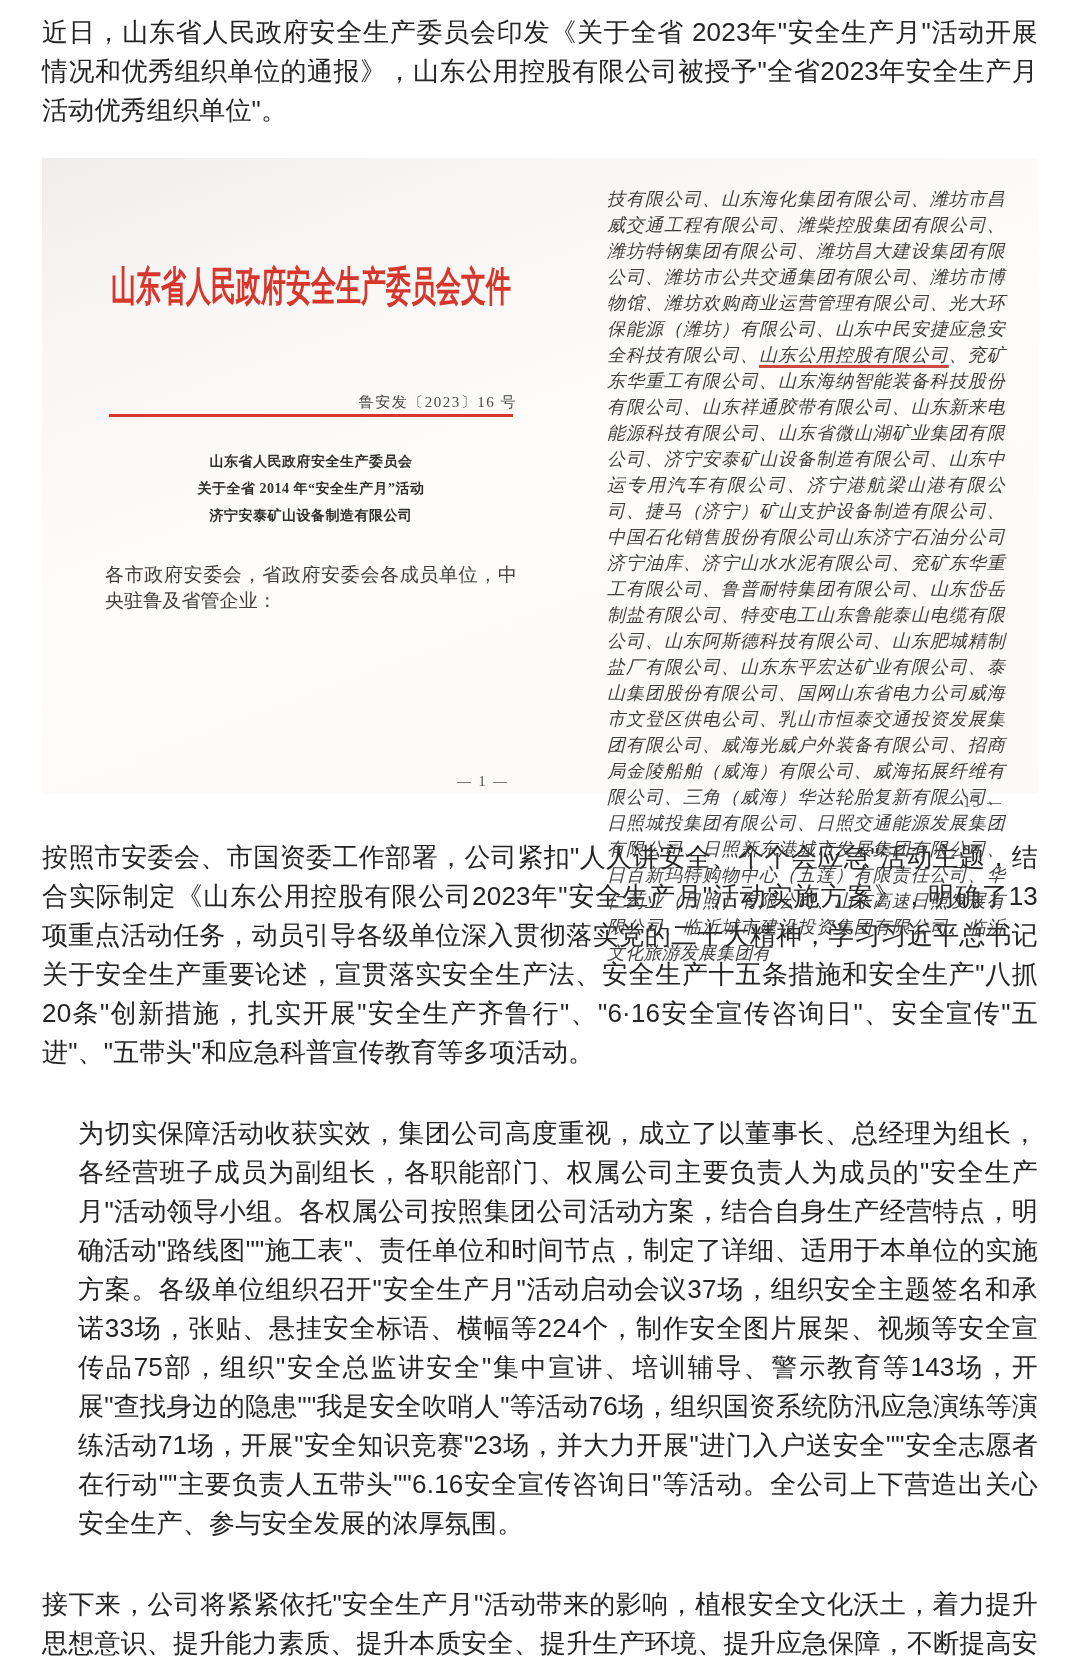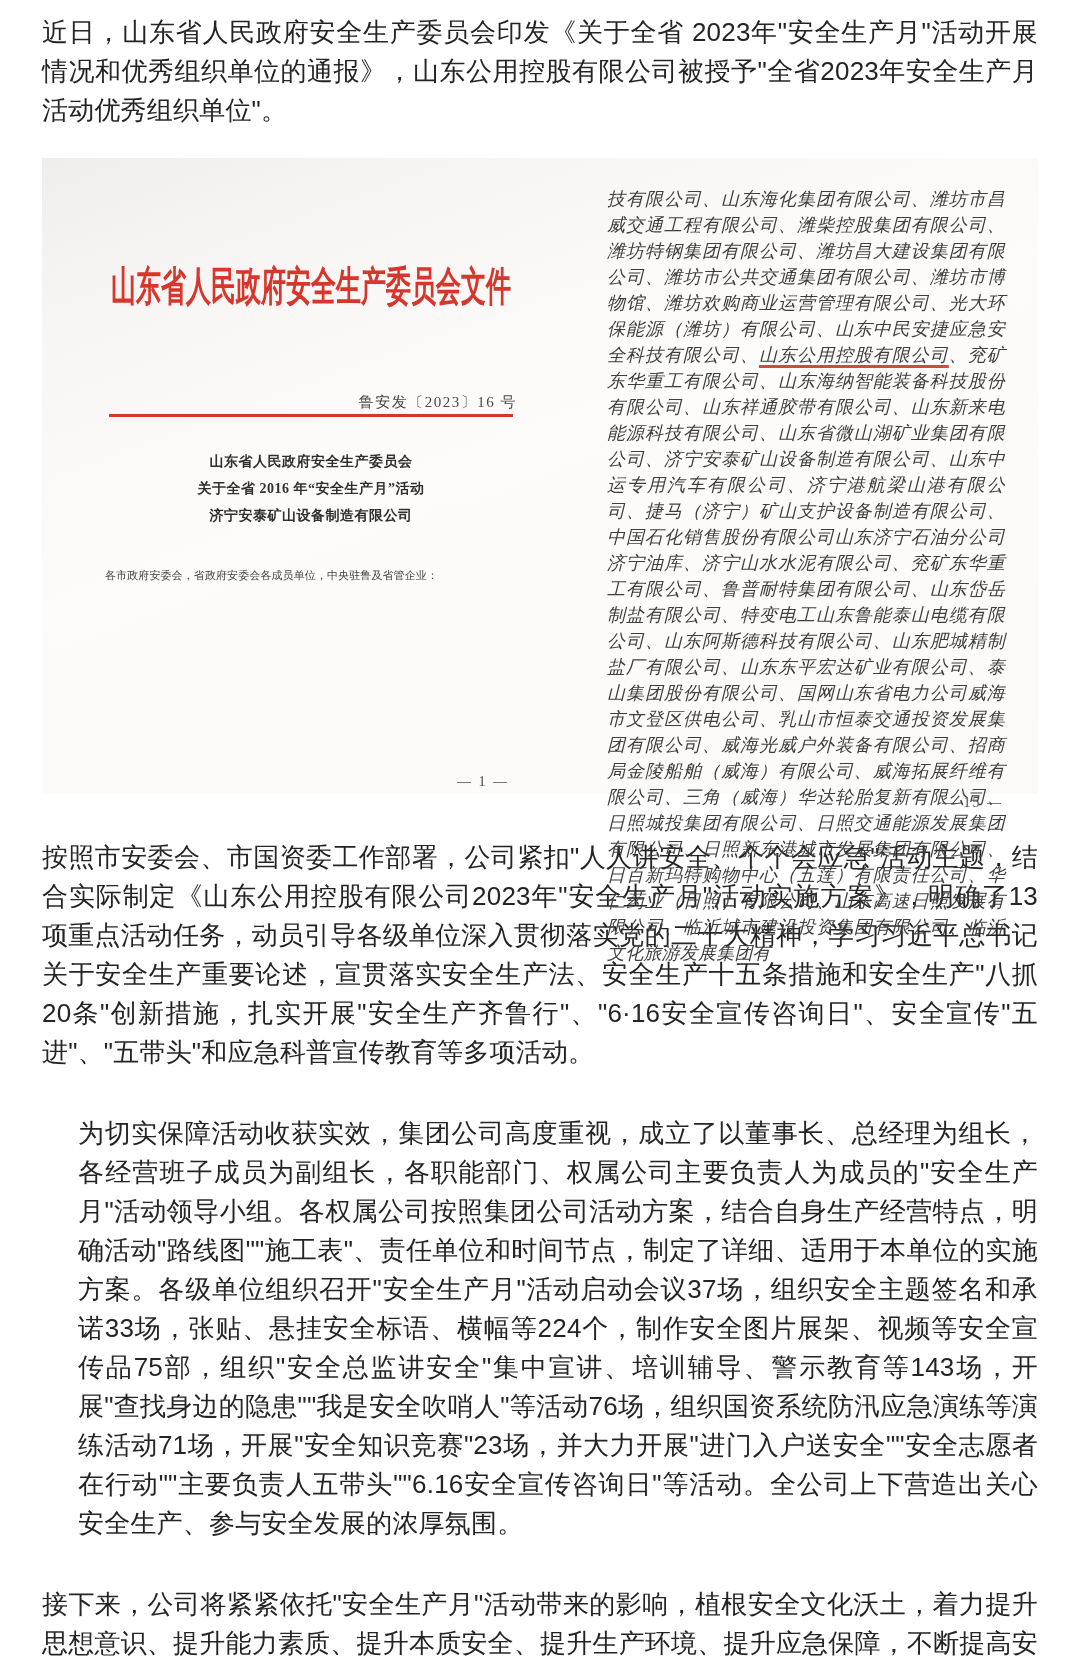--- a/index.html
+++ b/index.html
@@ -33,21 +33,21 @@
     position:absolute;top:227px;left:0;right:0;text-align:right;
     font-size:15px;letter-spacing:1.5px;color:#474747;margin-top:8px;
   }
   .red-rule{position:absolute;top:256px;left:4px;right:4px;height:3px;background:var(--red);}
   .doc-title{
     position:absolute;top:290px;left:0;right:0;text-align:center;
     font-weight:bold;font-size:14px;line-height:27px;color:#303030;letter-spacing:0.5px;
   }
   .doc-body{
     position:absolute;top:404px;left:0;width:412px;
-    font-size:11px;line-height:26px;text-align:justify;letter-spacing:0.1px;color:#3e3e3e;
+    font-size:19px;line-height:26px;text-align:justify;letter-spacing:0.1px;color:#3e3e3e;
   }
   .doc-para{text-indent:2em;}
   .pagenum{font-family:"Liberation Serif","DejaVu Serif",serif;font-size:14px;color:#4a4a4a;letter-spacing:2px;}
   .pagenum-left{position:absolute;top:616px;left:352px;}
   
   .page-right{
     position:absolute;left:565px;top:0;width:398px;height:636px;
     font-family:"Liberation Serif","DejaVu Serif",serif;color:var(--scan-text);
   }
   .right-text{
@@ -74,21 +74,21 @@
   <p class="body-para">近日，山东省人民政府安全生产委员会印发《关于全省 2023年"安全生产月"活动开展情况和优秀组织单位的通报》，山东公用控股有限公司被授予"全省2023年安全生产月活动优秀组织单位"。</p>
 
   <div class="scan">
 
     <div class="page-left">
       <div class="red-title">山东省人民政府安全生产委员会文件</div>
       <div class="doc-number">鲁安发〔2023〕16 号</div>
       <div class="red-rule"></div>
       <div class="doc-title">
         <div>山东省人民政府安全生产委员会</div>
-        <div>关于全省 2016 年“安全生产月”活动</div>
+        <div>关于全省 2014 年“安全生产月”活动</div>
         <div>济宁安泰矿山设备制造有限公司</div>
       </div>
       <div class="doc-body">
         <div class="doc-salutation">各市政府安委会，省政府安委会各成员单位，中央驻鲁及省管企业：</div>
       </div>
       <div class="pagenum pagenum-left">— 1 —</div>
     </div>
 
     <div class="page-right">
       <div class="right-text" id="right-doc-text"><span>技有限公司、山东海化集团有限公司、潍坊市昌威交通工程有限公司、潍柴控股集团有限公司、潍坊特钢集团有限公司、潍坊昌大建设集团有限公司、潍坊市公共交通集团有限公司、潍坊市博物馆、潍坊欢购商业运营管理有限公司、光大环保能源（潍坊）有限公司、山东中民安捷应急安全科技有限公司、</span><span class="u-red">山东公用控股有限公司</span><span>、兖矿东华重工有限公司、山东海纳智能装备科技股份有限公司、山东祥通胶带有限公司、山东新来电能源科技有限公司、山东省微山湖矿业集团有限公司、济宁安泰矿山设备制造有限公司、山东中运专用汽车有限公司、济宁港航梁山港有限公司、捷马（济宁）矿山支护设备制造有限公司、中国石化销售股份有限公司山东济宁石油分公司济宁油库、济宁山水水泥有限公司、兖矿东华重工有限公司、鲁普耐特集团有限公司、山东岱岳制盐有限公司、特变电工山东鲁能泰山电缆有限公司、山东阿斯德科技有限公司、山东肥城精制盐厂有限公司、山东东平宏达矿业有限公司、泰山集团股份有限公司、国网山东省电力公司威海市文登区供电公司、乳山市恒泰交通投资发展集团有限公司、威海光威户外装备有限公司、招商局金陵船舶（威海）有限公司、威海拓展纤维有限公司、三角（威海）华达轮胎复新有限公司、日照城投集团有限公司、日照交通能源发展集团有限公司、日照新东港城市发展集团有限公司、日百新玛特购物中心（五莲）有限责任公司、华仁药业（日照）有限公司、山东高速日照发展有限公司、临沂城市建设投资集团有限公司、临沂文化旅游发展集团有</span></div>

